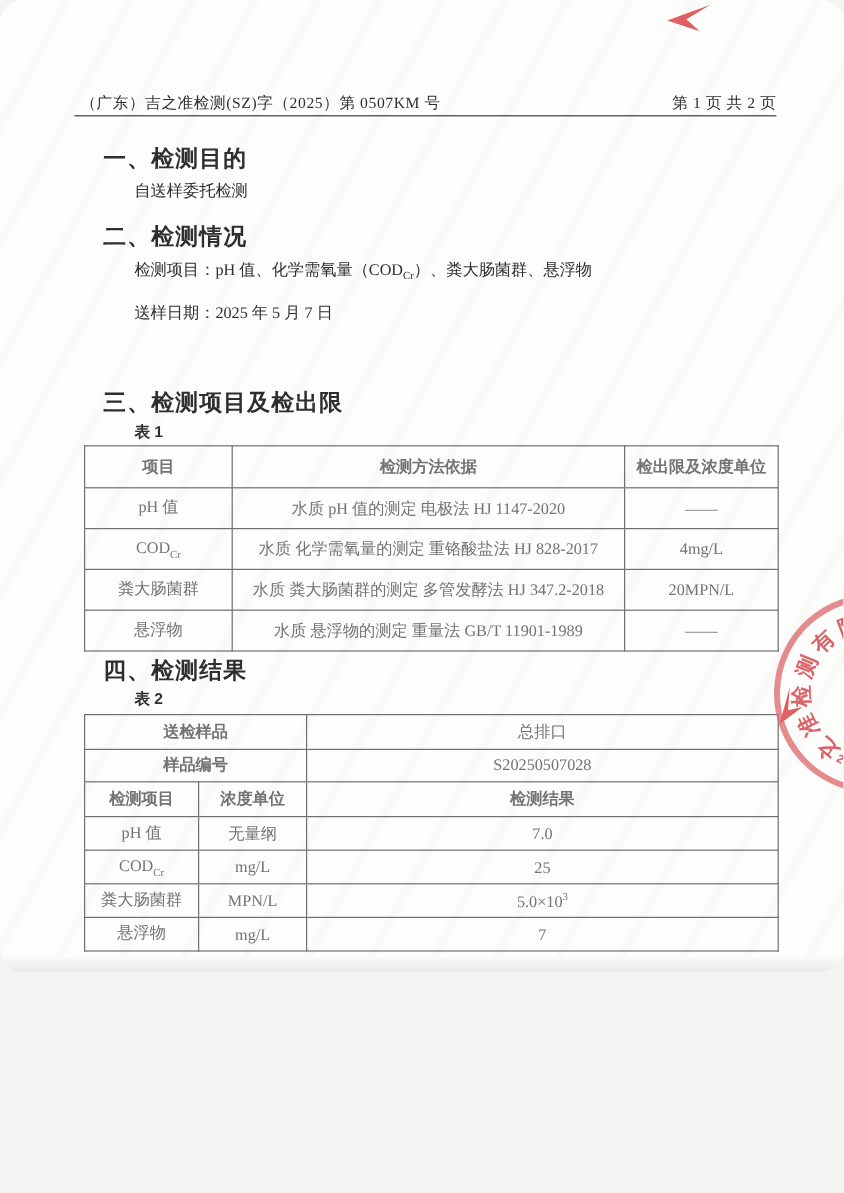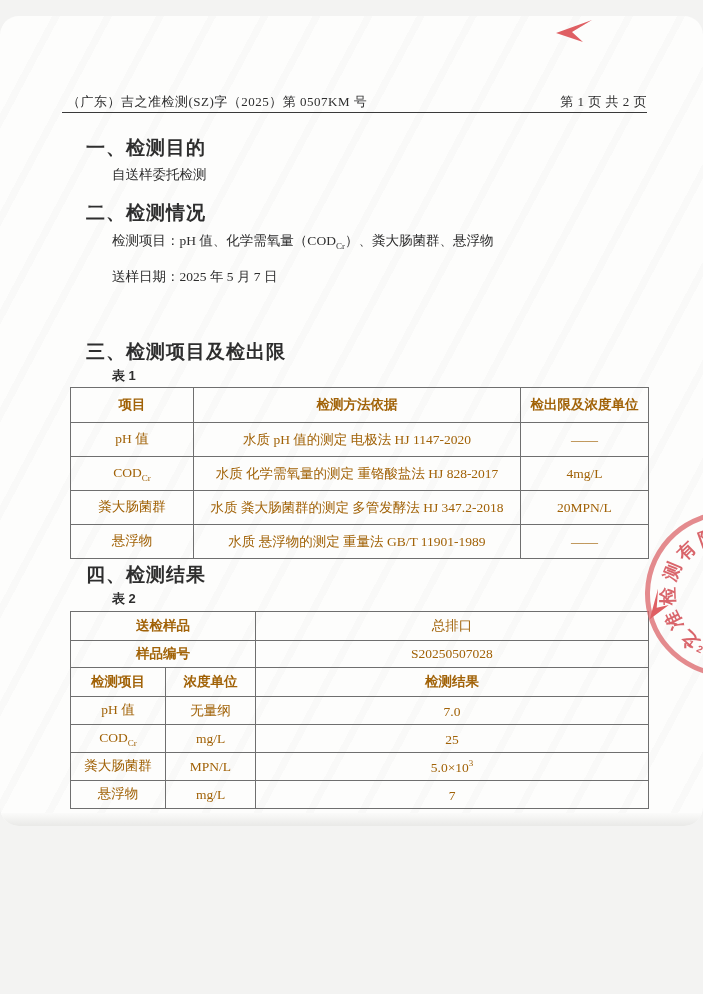--- a/index.html
+++ b/index.html
@@ -1,17 +1,17 @@
 <!DOCTYPE html>
 <html><head>
 <meta charset="utf-8">
 <style>
   html,body{margin:0;padding:0;background:#f3f3f2;}
   .page{
-    position:relative; width:703px; height:810px; margin:16px auto;
+    position:relative; width:703px; height:810px; margin:0 auto;
     background:#fdfdfc; overflow:hidden; border-radius:19px;
     font-family:"Liberation Serif","DejaVu Serif",serif;
     color:#2e2e2e;
   }
   
   .page::before{
     content:""; position:absolute; inset:0;
     background:repeating-linear-gradient(118deg,
       rgba(160,160,160,0.045) 0 7px, transparent 7px 46px);
     pointer-events:none;
@@ -19,21 +19,21 @@
   .abs{position:absolute; white-space:nowrap;}
   .hdr{font-size:13px; letter-spacing:0.5px;}
   .rule{position:absolute; left:62px; top:96px; width:585px; height:0;
         border-top:1.6px solid #3a3a3a;}
   .sec-title{font-family:"Liberation Sans","DejaVu Sans",sans-serif;
              font-weight:bold; font-size:19px; letter-spacing:1px;}
   .body-line{font-size:13.5px;}
   .tbl-label{font-family:"Liberation Sans","DejaVu Sans",sans-serif;
              font-weight:bold; font-size:13px;}
   table{border-collapse:collapse; table-layout:fixed; position:absolute;
-        left:70px; width:578px; font-size:13.5px; color:#a16207;}
+        left:70px; width:578px; font-size:13.5px; color:#737373;}
   td,th{border:1px solid #6f6f6f; text-align:center; vertical-align:middle;
         padding:0 4px; overflow:hidden; font-weight:normal;}
   th{font-weight:bold;}
   #table1{top:371px;}
   #table1 .hrow{height:35px;}
   #table1 .drow{height:34px;}
   #table1 col.c1{width:123px;} #table1 col.c2{width:327px;} #table1 col.c3{width:128px;}
   #table2{top:595px;}
   #table2 col.c1{width:95px;} #table2 col.c2{width:90px;} #table2 col.c3{width:393px;}
   #table2 .r1{height:29px;} #table2 .r2{height:27px;} #table2 .r3{height:29px;}

